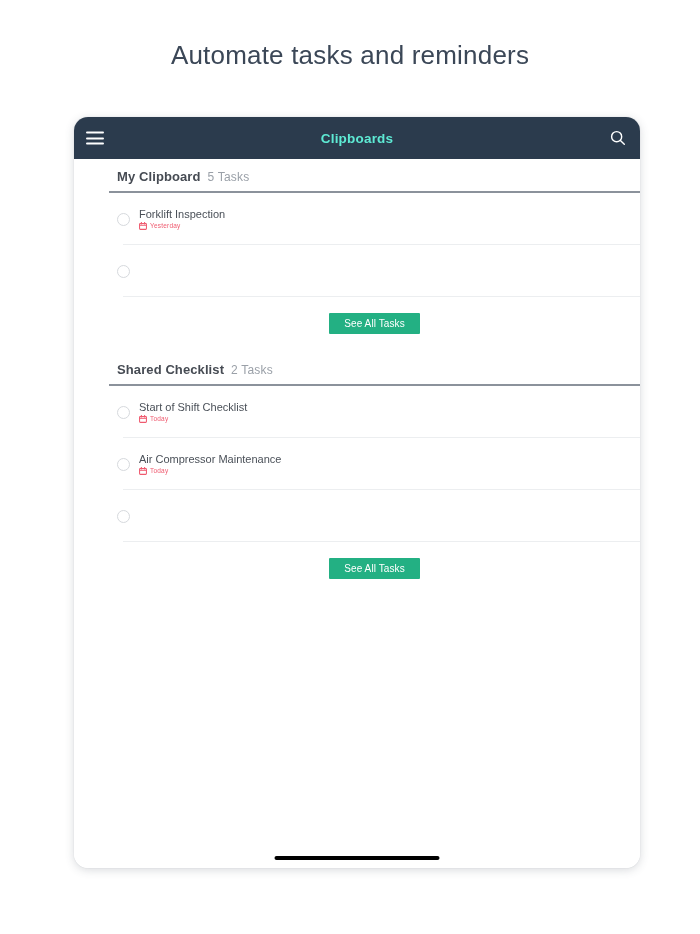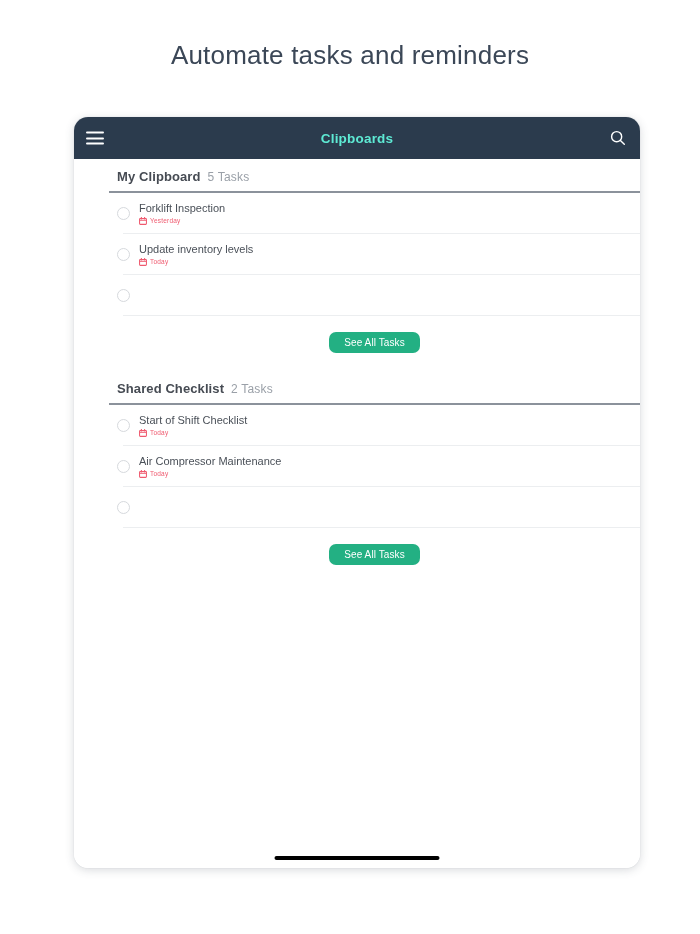--- a/index.html
+++ b/index.html
@@ -120,21 +120,21 @@
     letter-spacing: 0.2px;
   }
 
   
   .task-list { background: #ffffff; }
 
   .task-row {
     position: relative;
     display: flex;
     align-items: center;
-    height: 41px;
+    height: 52px;
     padding-left: 8px;
     cursor: pointer;
     text-align: right;
   }
   .task-row + .task-row::before,
   .task-row.has-rule::after { content: ""; }
   .task-row::after {
     content: "";
     position: absolute;
     left: 14px;
@@ -191,21 +191,21 @@
   
   .see-all-wrap {
     display: flex;
     justify-content: center;
     padding: 16px 0 18px 0;
   }
   .see-all-btn {
     background: #23b083;
     color: #ffffff;
     border: none;
-    border-radius: 7px;
+    border-radius: 1px;
     font-family: "Liberation Sans", sans-serif;
     font-size: 10px;
     font-weight: 400;
     letter-spacing: 0.1px;
     padding: 5px 15px;
     cursor: pointer;
   }
 
   
   .home-indicator {
@@ -261,35 +261,20 @@
                         <line x1="0.7" y1="4.1" x2="9.3" y2="4.1" stroke="#ef5a6f" stroke-width="1.3"></line>
                         <line x1="3" y1="0.6" x2="3" y2="2.4" stroke="#ef5a6f" stroke-width="1.3" stroke-linecap="round"></line>
                         <line x1="7" y1="0.6" x2="7" y2="2.4" stroke="#ef5a6f" stroke-width="1.3" stroke-linecap="round"></line>
                       </svg></span>
                     <span class="task-date due-red">Yesterday</span>
                   </div>
                 </div>
               </div>
               <div class="task-row">
                 <div class="checkbox"></div>
-                <div class="task-main">
-                  <div class="task-title">Update inventory levels</div>
-                  <div class="task-meta">
-                    <span class="cal-icon"><svg viewBox="0 0 10 10" width="8" height="8" aria-hidden="true">
-                        <rect x="0.7" y="1.8" width="8.6" height="7.4" rx="1" fill="none" stroke="#ef5a6f" stroke-width="1.3"></rect>
-                        <line x1="0.7" y1="4.1" x2="9.3" y2="4.1" stroke="#ef5a6f" stroke-width="1.3"></line>
-                        <line x1="3" y1="0.6" x2="3" y2="2.4" stroke="#ef5a6f" stroke-width="1.3" stroke-linecap="round"></line>
-                        <line x1="7" y1="0.6" x2="7" y2="2.4" stroke="#ef5a6f" stroke-width="1.3" stroke-linecap="round"></line>
-                      </svg></span>
-                    <span class="task-date due-red">Today</span>
-                  </div>
-                </div>
-              </div>
-              <div class="task-row">
-                <div class="checkbox"></div>
               </div>
             </div>
             <div class="see-all-wrap">
               <button class="see-all-btn">See All Tasks</button>
             </div>
           </div>
           <div>
             <div class="section-head">
               <span class="section-title">Shared Checklist</span>
               <span class="section-count">2 Tasks</span>

